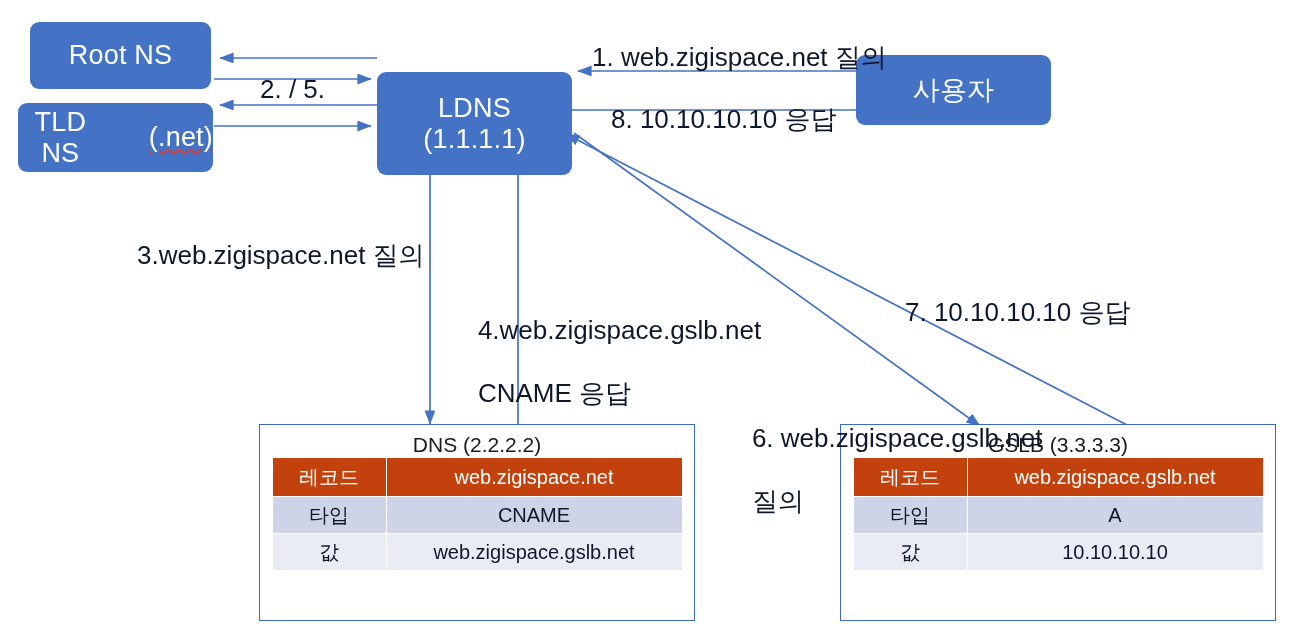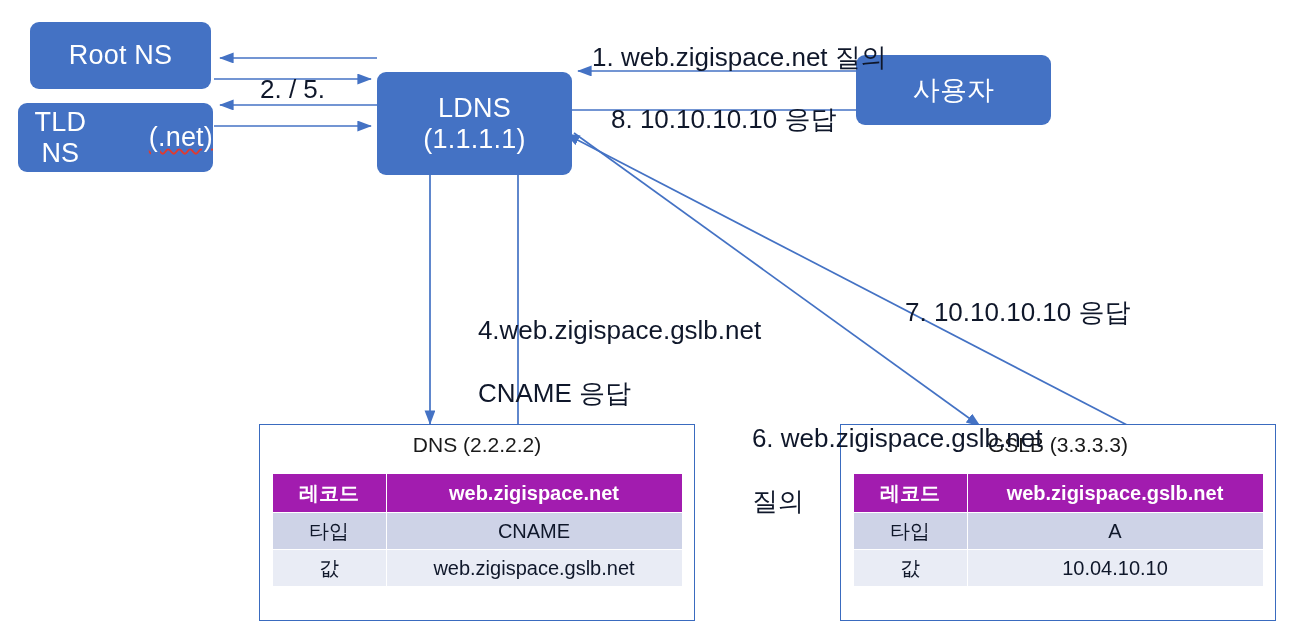--- a/index.html
+++ b/index.html
@@ -44,40 +44,40 @@
     border:1.4px solid #3A6BBF;
     background:#ffffff;
     box-sizing:border-box;
     z-index:6;
   }
   .panel-title{
     text-align:center;
     color:#1a1a1a;
     font-size:21px;
     padding-top:8px;
-    padding-bottom:16px;
+    padding-bottom:0;
   }
   table.rec{
     border-collapse:collapse;
     margin:0 auto;
     table-layout:fixed;
   }
   table.rec td{
     border:1.5px solid #ffffff;
     text-align:center;
     color:#0f172a;
     font-size:20px;
     height:36px;
     padding:0 4px;
     white-space:nowrap;
   }
   table.rec tr.head td{
-    background:#a21caf;
+    background:#c2410c;
     color:#ffffff;
-    font-weight:bold;
+    font-weight:normal;
     height:38px;
   }
   table.rec tr.r1 td{background:#CED3E7;}
   table.rec tr.r2 td{background:#E9ECF5;}
   
   .lbl{
     position:absolute;
     color:#0f172a;
     font-size:26px;
     line-height:1.2;
@@ -144,20 +144,21 @@
   <div class="node" style="left:856px;top:55px;width:195px;height:70px;">
     <span>사용자</span>
   </div>
 
   <div class="lbl" style="left:592px;top:42px;">1. web.zigispace.net 질의</div>
 
   <div class="lbl" style="left:260px;top:74px;">2. / 5.</div>
 
   <div class="lbl" style="left:611px;top:104px;">8. 10.10.10.10 응답</div>
 
+  <div class="lbl" style="left:137px;top:240px;">3.web.zigispace.net 질의</div>
 
   <div class="lbl" style="left:449px;top:284px;">
     <span>4.web.zigispace.gslb.net</span><br>
     <span>CNAME 응답</span>
   </div>
 
   <div class="lbl" style="left:905px;top:265px;margin-top:32px;">7. 10.10.10.10 응답</div>
 
   <div class="lbl" style="left:723px;top:392px;">
     <span>6. web.zigispace.gslb.net</span><br>
@@ -191,19 +192,19 @@
           <tr class="head">
         <td style="width:105px;">레코드</td>
         <td style="width:287px;">web.zigispace.gslb.net</td>
       </tr>
       <tr class="r1">
         <td>타입</td>
         <td>A</td>
       </tr>
       <tr class="r2">
         <td>값</td>
-        <td>10.04.10.10</td>
+        <td>10.10.10.10</td>
       </tr>
     </tbody>
       </table>
   </div>
 
 </div>
 
 </body></html>

